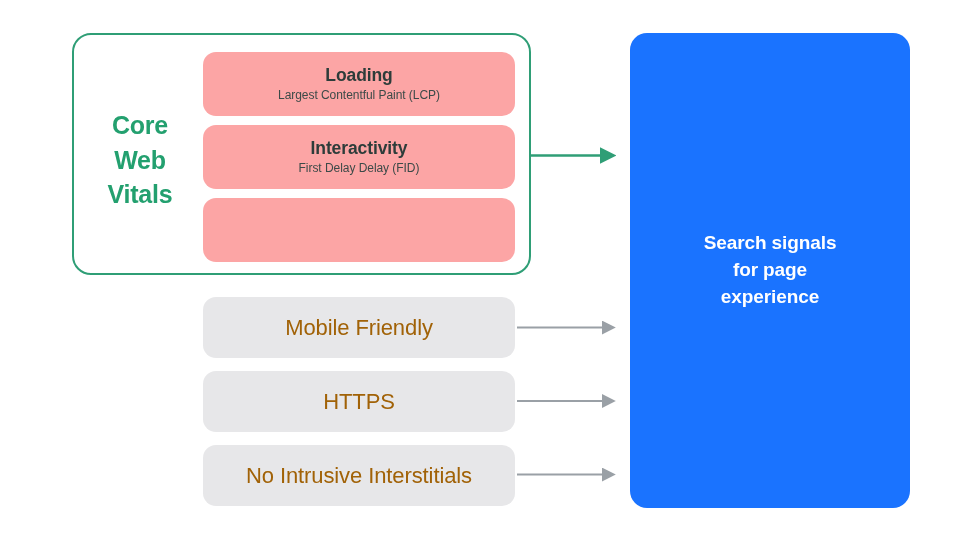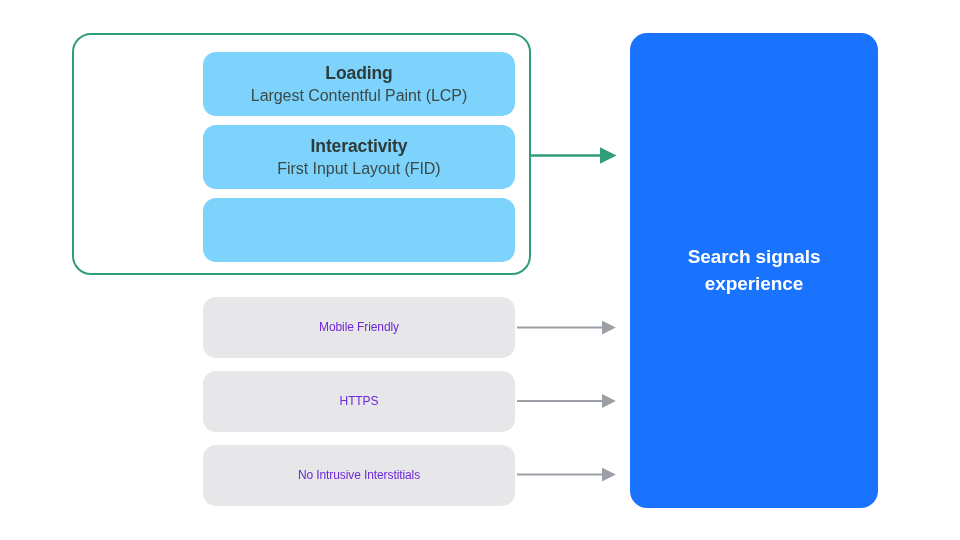--- a/index.html
+++ b/index.html
@@ -55,61 +55,61 @@
     left: 203px;
     width: 312px;
     box-sizing: border-box;
     border-radius: 13px;
     display: flex;
     flex-direction: column;
     align-items: center;
     justify-content: center;
   }
   .card.green {
-    background: #7dd3fc;
+    background: #fca5a5;
     height: 64px;
   }
   .card.gray {
     background: #e7e7e9;
     height: 61px;
   }
   .card-title {
     color: #2d3c3a;
     font-size: 17.5px;
     font-weight: bold;
     line-height: 1.15;
     letter-spacing: -0.1px;
   }
   .card.gray .card-title {
-    color: #6d28d9;
+    color: #a16207;
     font-weight: normal;
-    font-size: 12px;
+    font-size: 22px;
   }
   .card-sub {
     color: #3c4a48;
-    font-size: 16px;
+    font-size: 12px;
     font-weight: normal;
     line-height: 1.2;
     margin-top: 3px;
     letter-spacing: -0.05px;
   }
 
   .g1 { top: 52px; }
   .g2 { top: 125px; }
   .g3 { top: 198px; }
   .y1 { top: 297px; }
   .y2 { top: 371px; text-align: center; }
   .y3 { top: 445px; }
 
   
   .blue-box {
     position: absolute;
     left: 630px;
     top: 33px;
-    width: 248px;
+    width: 280px;
     height: 475px;
     background: #1a73ff;
     border-radius: 17px;
     display: flex;
     align-items: center;
     justify-content: center;
   }
   .blue-box-text {
     color: #ffffff;
     font-size: 19px;
@@ -131,29 +131,34 @@
     pointer-events: none;
   }
 </style>
 </head>
 <body>
 
 <div id="canvas">
 
   <div class="cwv-container"></div>
 
+  <div class="cwv-label">
+    <span class="l">Core</span>
+    <span class="l">Web</span>
+    <span class="l">Vitals</span>
+  </div>
 
   <div class="card green g1">
     <div class="card-title">Loading</div>
     <div class="card-sub">Largest Contentful Paint (LCP)</div>
   </div>
 
   <div class="card green g2">
     <div class="card-title">Interactivity</div>
-    <div class="card-sub">First Input Layout (FID)</div>
+    <div class="card-sub">First Delay Delay (FID)</div>
   </div>
 
   <div class="card green g3">
   </div>
 
   <div class="card gray y1">
     <div class="card-title">Mobile Friendly</div>
   </div>
 
   <div class="card gray y2">
@@ -179,17 +184,18 @@
     <line x1="517" y1="327.5" x2="613" y2="327.5" stroke="#9aa0a6" stroke-width="2" marker-end="url(#head-gray)"></line>
 
     <line x1="517" y1="401" x2="613" y2="401" stroke="#9aa0a6" stroke-width="2" marker-end="url(#head-gray)"></line>
 
     <line x1="517" y1="474.5" x2="613" y2="474.5" stroke="#9aa0a6" stroke-width="2" marker-end="url(#head-gray)"></line>
   </svg>
 
   <div class="blue-box">
     <div class="blue-box-text">
       <span class="l">Search signals</span>
+      <span class="l">for page</span>
       <span class="l">experience</span>
     </div>
   </div>
 
 </div>
 
 </body></html>

